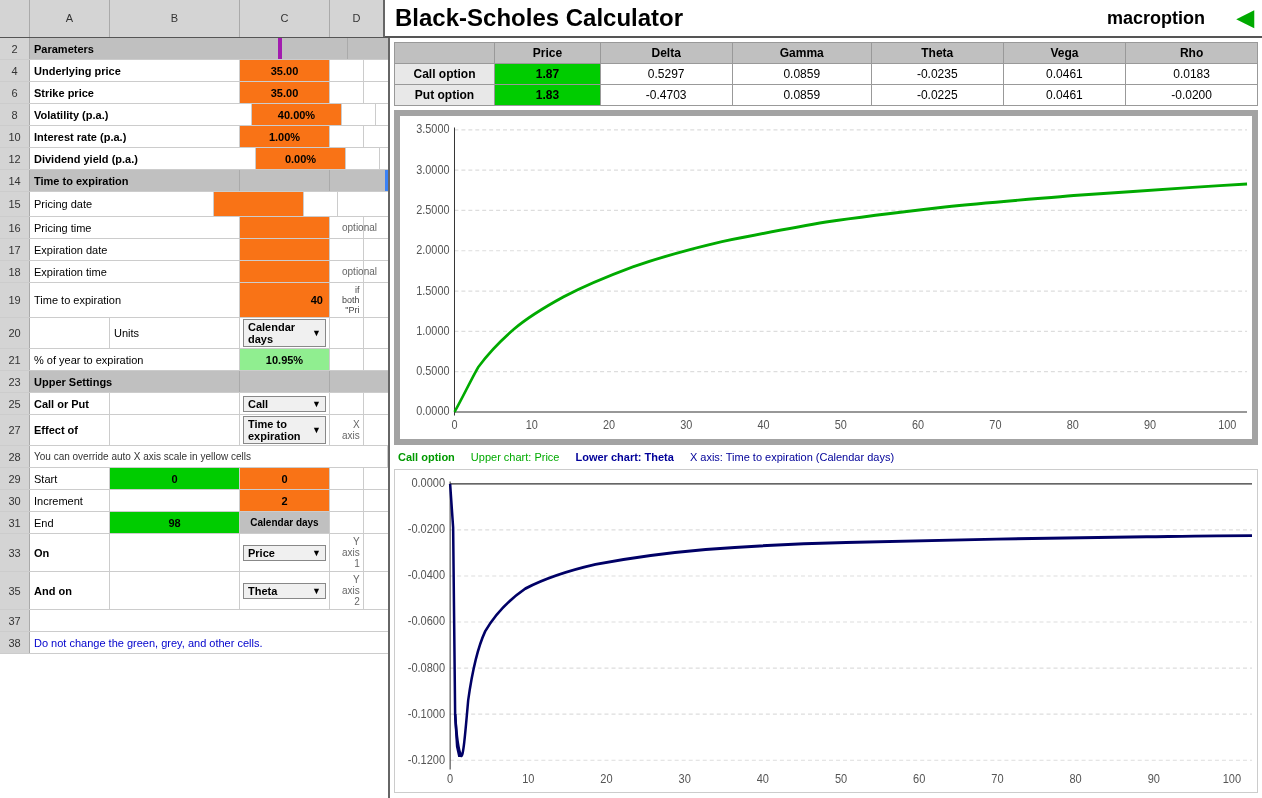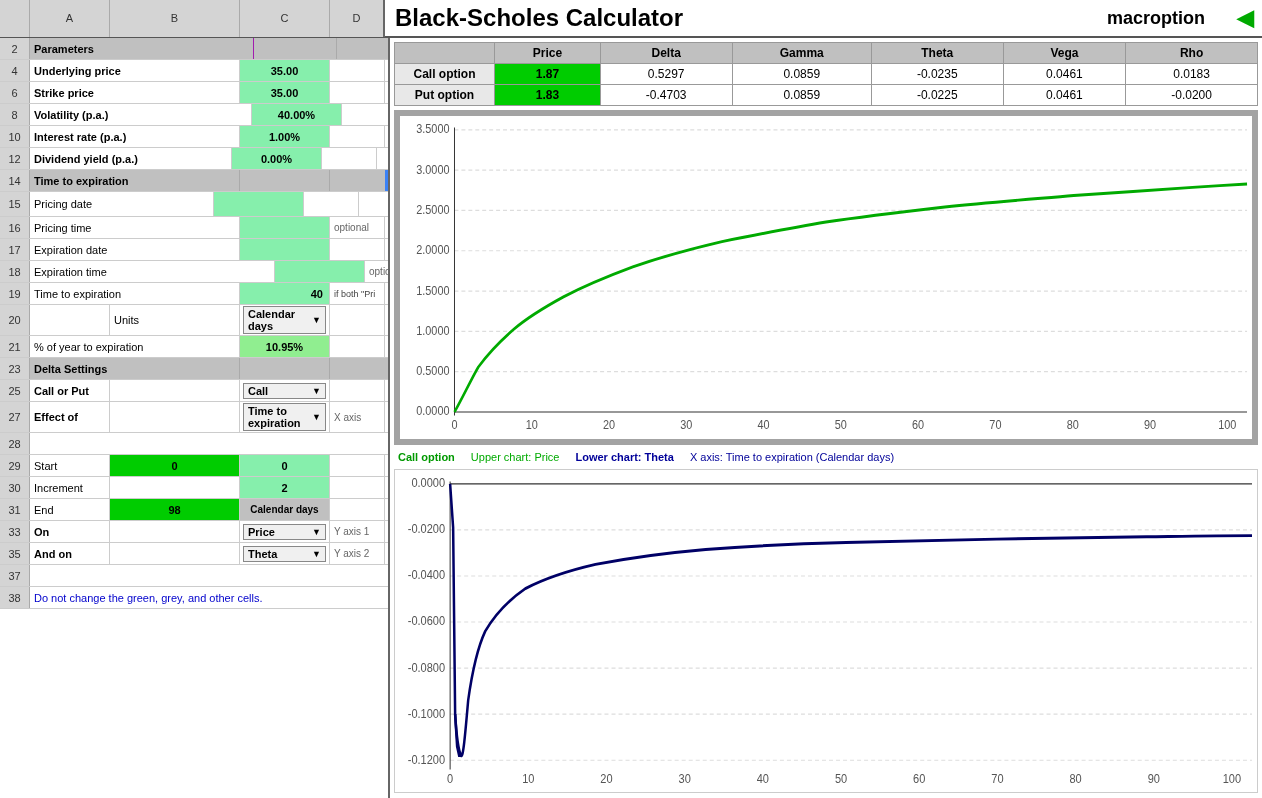--- a/index.html
+++ b/index.html
@@ -17,23 +17,23 @@
       overflow: hidden;
       background: #fff;
     }
     
     
     .row { display: flex; align-items: stretch; border-bottom: 1px solid #ccc; min-height: 22px; }
     .row-num { width: 30px; flex-shrink: 0; background: #d4d4d4; display: flex; align-items: center; justify-content: center; font-size: 11px; color: #333; border-right: 1px solid #aaa; }
     .cell-a { width: 80px; flex-shrink: 0; display: flex; align-items: center; padding: 2px 4px; border-right: 1px solid #ccc; font-size: 11px; }
     .cell-b { width: 130px; flex-shrink: 0; display: flex; align-items: center; padding: 2px 4px; border-right: 1px solid #ccc; font-size: 11px; }
     .cell-c { width: 90px; flex-shrink: 0; display: flex; align-items: center; justify-content: center; border-right: 1px solid #ccc; font-size: 11px; font-weight: bold; }
-    .cell-d { width: 55px; flex-shrink: 0; display: flex; align-items: center; padding: 2px 4px; border-right: 1px solid #ccc; font-size: 10px; color: #555; text-align: right; }
-    
-    .yellow { background: #86efac; }
+    .cell-d { width: 34px; flex-shrink: 0; display: flex; align-items: center; padding: 2px 12px; border-right: 1px solid #ccc; font-size: 10px; color: #555; text-align: right; }
+    
+    .yellow { background: #f97316; }
     .section-header { background: #c0c0c0; font-weight: bold; font-size: 12px; }
     .bold { font-weight: bold; }
     
     
     .dropdown-cell { background: #f0f0f0; border: 1px solid #888; padding: 1px 4px; font-size: 11px; display: flex; align-items: center; justify-content: space-between; width: 100%; }
     .dd-arrow { font-size: 9px; }
     
     
     .right-panel {
       flex: 1;
@@ -108,21 +108,21 @@
       </div>
     </div>
   </div>
 
   <div class="main-content">
 
     <div class="left-panel">
 
       <div class="row" style="background:#c0c0c0; min-height:22px;">
         <div class="row-num">2</div>
-        <div class="col-a-b-merged section-header" style="width:224px; border-right:1px solid #a21caf;">
+        <div class="col-a-b-merged section-header" style="width:252px; border-right:4px solid #a21caf;">
           <span>Parameters</span>
         </div>
         <div style="width:90px; border-right:1px solid #aaa; background:#c0c0c0;"></div>
         <div style="width:55px; background:#c0c0c0;"></div>
       </div>
 
       <div class="row">
         <div class="row-num">4</div>
         <div class="col-a-b-merged bold" style="width:210px; border-right:1px solid #ccc;">
           <span>Underlying price</span>
@@ -161,21 +161,21 @@
           <span>Interest rate (p.a.)</span>
         </div>
         <div class="cell-c yellow">
           <span>1.00%</span>
         </div>
         <div class="cell-d"></div>
       </div>
 
       <div class="row">
         <div class="row-num">12</div>
-        <div class="col-a-b-merged bold" style="width:202px; border-right:1px solid #ccc;">
+        <div class="col-a-b-merged bold" style="width:226px; border-right:1px solid #ccc;">
           <span>Dividend yield (p.a.)</span>
         </div>
         <div class="cell-c yellow">
           <span>0.00%</span>
         </div>
         <div class="cell-d"></div>
       </div>
 
       <div class="row" style="background:#3b82f6;">
         <div class="row-num">14</div>
@@ -208,21 +208,21 @@
         <div class="row-num">17</div>
         <div class="col-a-b-merged" style="width:210px; border-right:1px solid #ccc;">
           <span>Expiration date</span>
         </div>
         <div class="cell-c yellow"></div>
         <div class="cell-d"></div>
       </div>
 
       <div class="row">
         <div class="row-num">18</div>
-        <div class="col-a-b-merged" style="width:245px; border-right:1px solid #ccc;">
+        <div class="col-a-b-merged" style="width:210px; border-right:1px solid #ccc;">
           <span>Expiration time</span>
         </div>
         <div class="cell-c yellow"></div>
         <div class="cell-d optional-text">optional</div>
       </div>
 
       <div class="row">
         <div class="row-num">19</div>
         <div class="col-a-b-merged" style="width:210px; border-right:1px solid #ccc;">
           <span>Time to expiration</span>
@@ -257,21 +257,21 @@
         </div>
         <div class="cell-c" style="background:#90ee90; font-weight:bold;">
           <span>10.95%</span>
         </div>
         <div class="cell-d"></div>
       </div>
 
       <div class="row" style="background:#c0c0c0;">
         <div class="row-num">23</div>
         <div class="col-a-b-merged section-header" style="width:210px; border-right:1px solid #aaa;">
-          <span>Delta Settings</span>
+          <span>Upper Settings</span>
         </div>
         <div style="width:90px; border-right:1px solid #aaa; background:#c0c0c0;"></div>
         <div style="width:55px; background:#c0c0c0;"></div>
       </div>
 
       <div class="row">
         <div class="row-num">25</div>
         <div class="cell-a bold">
           <span>Call or Put</span>
         </div>
@@ -295,20 +295,23 @@
           <div class="dropdown-cell">
             <span>Time to expiration</span>
             <span class="dd-arrow">▼</span>
           </div>
         </div>
         <div class="cell-d optional-text">X axis</div>
       </div>
 
       <div class="row">
         <div class="row-num">28</div>
+        <div style="flex:1; display:flex; align-items:center; padding:2px 4px; font-size:10px; color:#333; border-right:1px solid #ccc;">
+          <span>You can override auto X axis scale in yellow cells</span>
+        </div>
       </div>
 
       <div class="row">
         <div class="row-num">29</div>
         <div class="cell-a">
           <span>Start</span>
         </div>
         <div class="cell-b" style="background:#00cc00; justify-content:center; font-weight:bold;">
           <span>0</span>
         </div>

